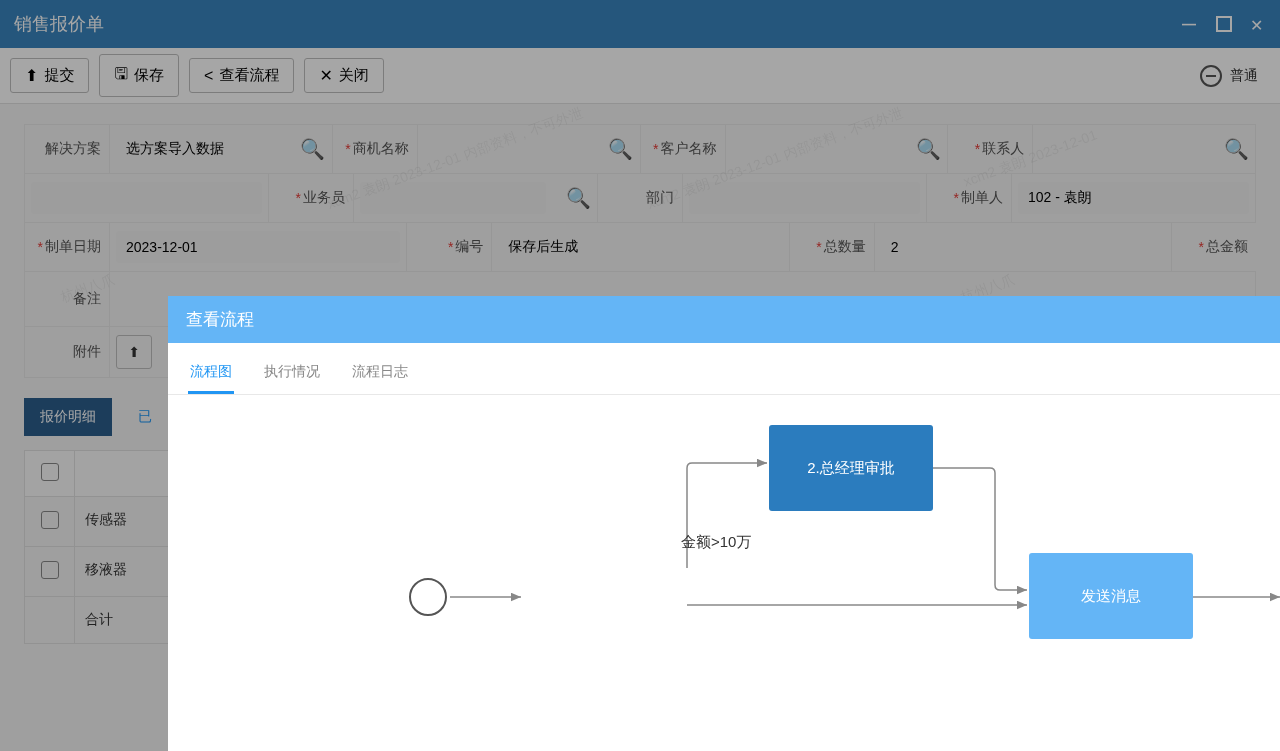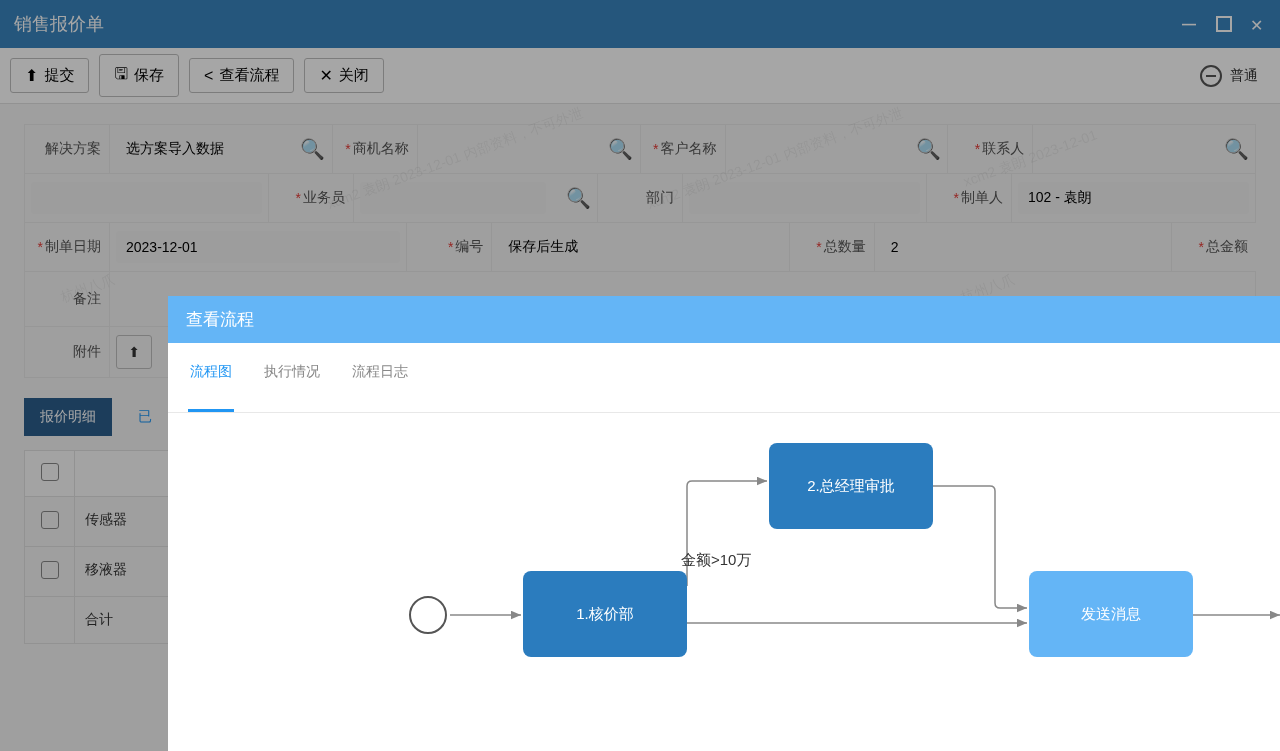--- a/index.html
+++ b/index.html
@@ -221,35 +221,35 @@
     padding: 12px 18px;
     font-size: 17px;
   }
   .modal-tabs {
     display: flex;
     gap: 28px;
     padding: 14px 20px 0 20px;
     border-bottom: 1px solid #e8e8e8;
   }
   .modal-tab {
-    padding: 6px 2px 28px 2px;
+    padding: 6px 2px 10px 2px;
     cursor: pointer;
     color: #888;
   }
   .modal-tab.active {
     color: #2196f3;
     border-bottom: 3px solid #2196f3;
   }
   .diagram {
     flex: 1;
     position: relative;
   }
   .flow-node {
     position: absolute;
-    border-radius: 8px;
+    border-radius: 3px;
     color: #fff;
     display: flex;
     align-items: center;
     justify-content: center;
     font-size: 15px;
   }
   .start-node {
     left: 241px; top: 183px;
     width: 38px; height: 38px;
     border: 2.5px solid #555;
@@ -495,19 +495,18 @@
 
       <path class="edge" d="M 519 173 L 519 73 Q 519 68 524 68 L 599 68" marker-end="url(#arrow)"></path>
 
       <path class="edge" d="M 519 210 L 859 210" marker-end="url(#arrow)"></path>
 
       <path class="edge" d="M 765 73 L 822 73 Q 827 73 827 78 L 827 190 Q 827 195 832 195 L 859 195" marker-end="url(#arrow)"></path>
 
       <path class="edge" d="M 1025 202 L 1112 202" marker-end="url(#arrow)"></path>
     </svg>
     <div class="flow-node start-node"></div>
-    <div class="flow-node node1">1.核价部</div>
     <div class="flow-node node2">2.总经理审批</div>
     <div class="flow-node node3">发送消息</div>
 
     <div class="edge-label">金额&gt;10万</div>
   </div>
 </div>
 
 </body></html>

